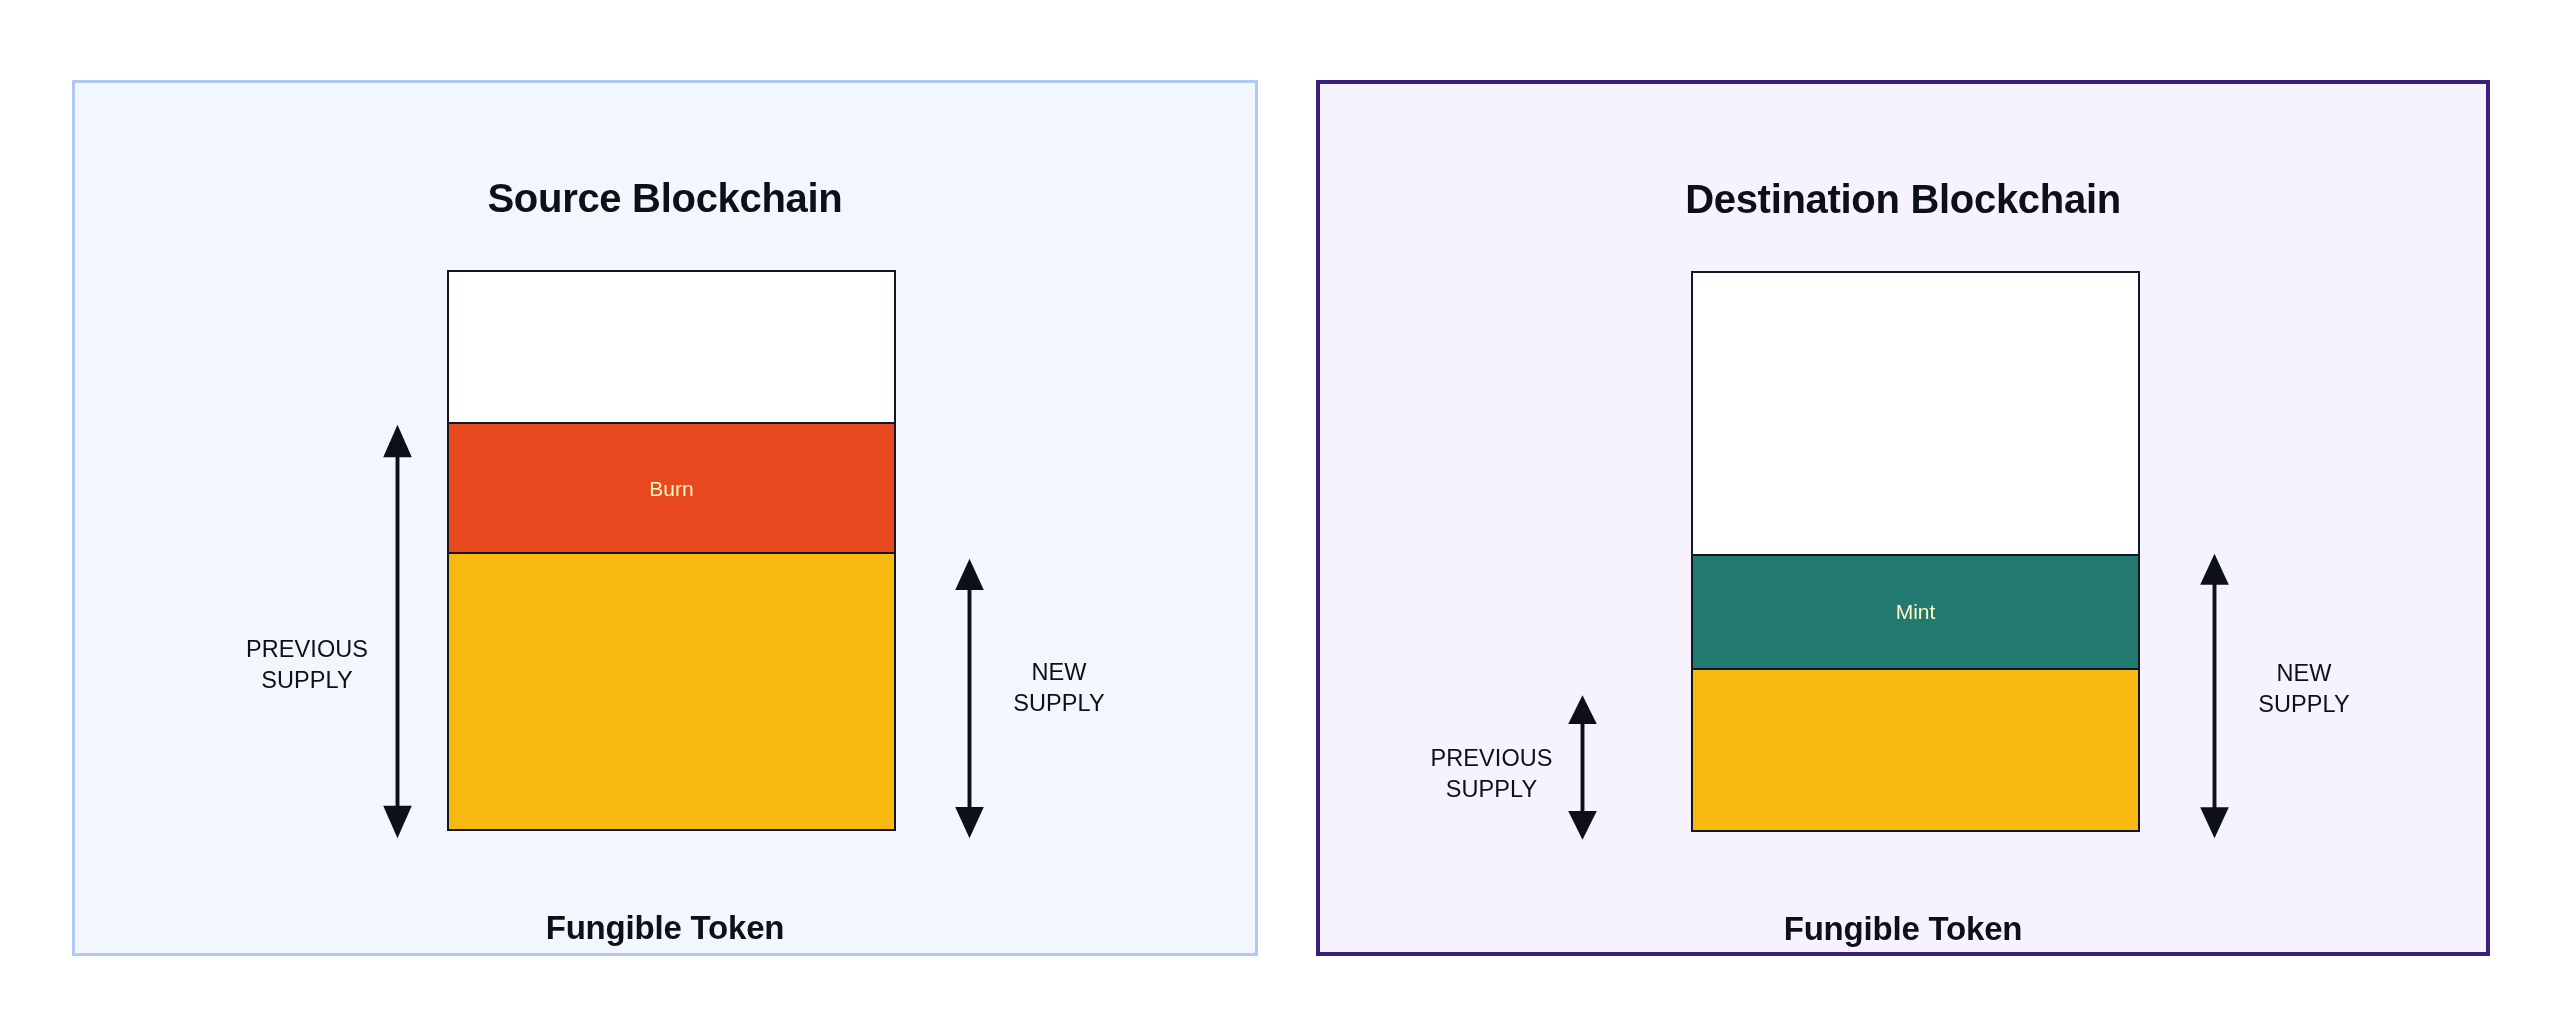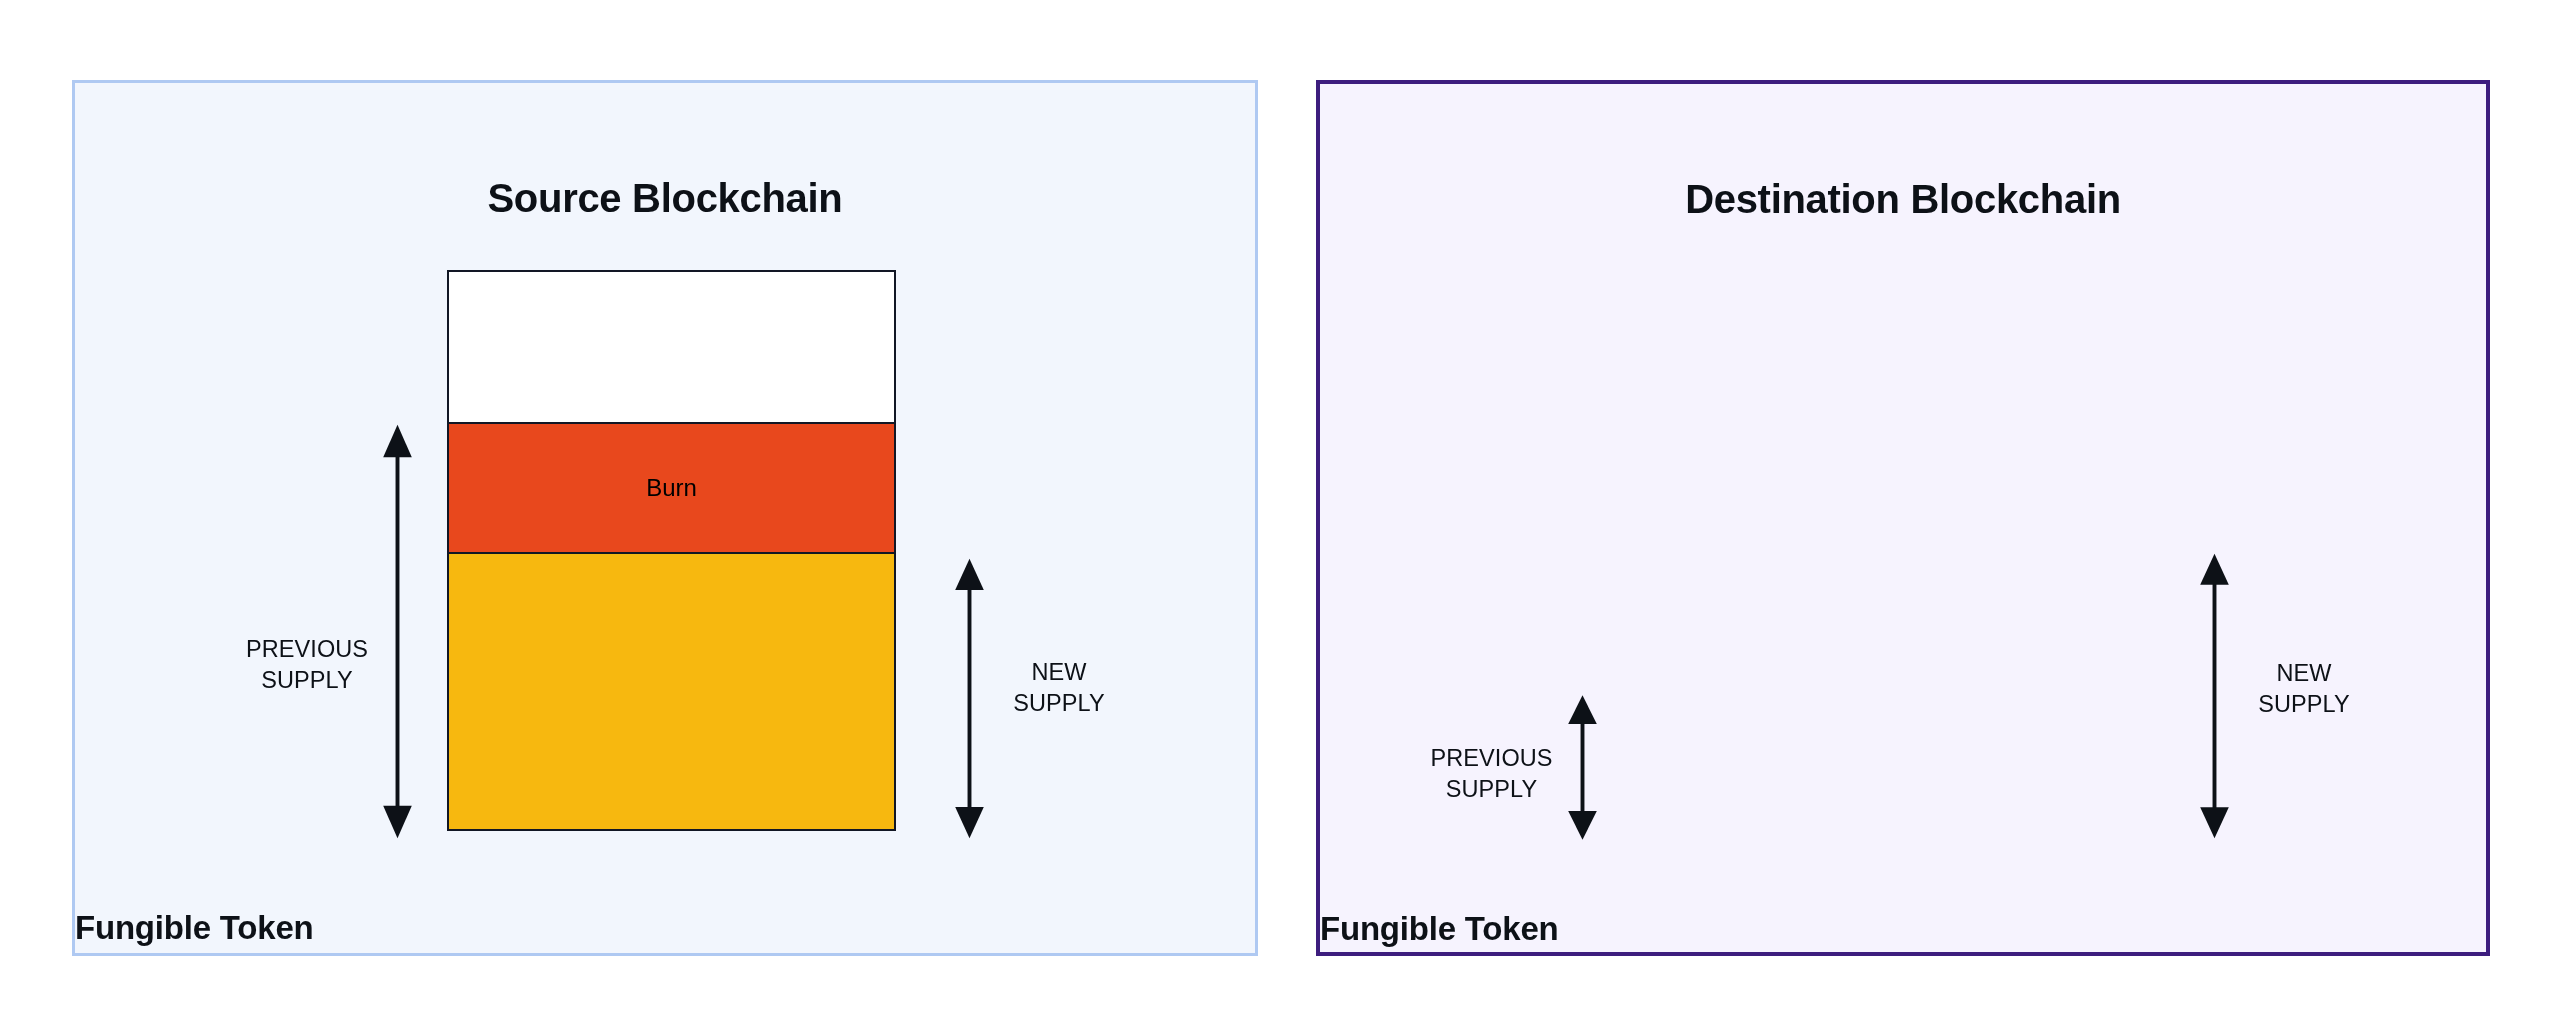--- a/index.html
+++ b/index.html
@@ -56,21 +56,21 @@
     color: #0D1117;
     letter-spacing: -0.3px;
     line-height: 1;
     white-space: nowrap;
   }
   .panel-footer {
     position: absolute;
     left: 0;
     width: 100%;
     top: 828px;
-    text-align: left;
+    text-align: center;
     font-size: 33px;
     font-weight: 700;
     color: #0D1117;
     letter-spacing: -0.2px;
     line-height: 1;
     white-space: nowrap;
   }
 
   
   .bar {
@@ -112,23 +112,23 @@
   }
   .seg-mint {
     background: #21796F;
     border-top: 2.6px solid #121725;
     border-bottom: 2.6px solid #121725;
   }
   .seg-supply {
     background: #F7B80F;
   }
   .seg-label {
-    font-size: 24px;
+    font-size: 21px;
     font-weight: 400;
-    color: #000000;
+    color: #fef9c3;
     letter-spacing: 0px;
     line-height: 1;
   }
 
   
   .measure {
     position: absolute;
   }
   .measure svg {
     display: block;
@@ -198,20 +198,27 @@
     <div class="measure-label m-src-new-lbl">NEW
 SUPPLY</div>
 
     <div class="panel-footer">Fungible Token</div>
   </div>
 
   <div class="panel panel-destination">
 
     <div class="panel-title">Destination Blockchain</div>
 
+    <div class="bar bar-destination">
+      <div class="seg seg-empty" style="height:50.5%;"></div>
+      <div class="seg seg-mint" style="height:20.7%;">
+        <span class="seg-label">Mint</span>
+      </div>
+      <div class="seg seg-supply" style="height:28.8%;"></div>
+    </div>
 
     <div class="measure m-dst-prev">
       <svg width="39" height="147" viewBox="0 0 60 226" aria-hidden="true">
         <line x1="30" y1="30" x2="30" y2="196" stroke="#0D1117" stroke-width="6"></line>
         <polygon points="30,2 8,46 52,46" fill="#0D1117"></polygon>
         <polygon points="30,224 8,180 52,180" fill="#0D1117"></polygon>
       </svg>
     </div>
     <div class="measure-label m-dst-prev-lbl">PREVIOUS
 SUPPLY</div>

